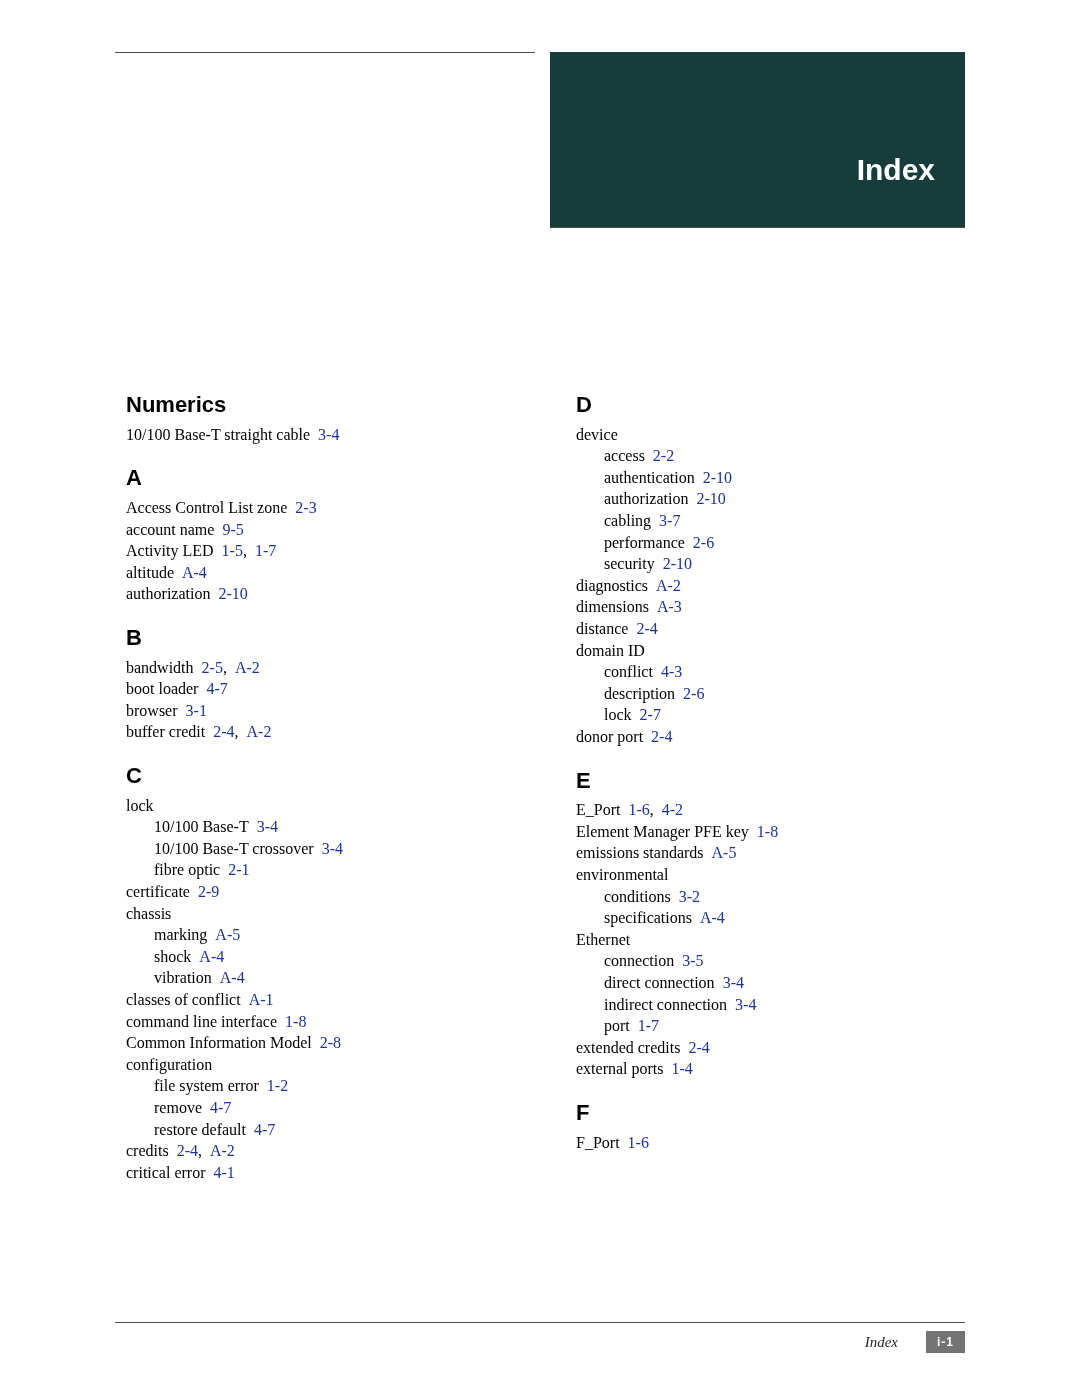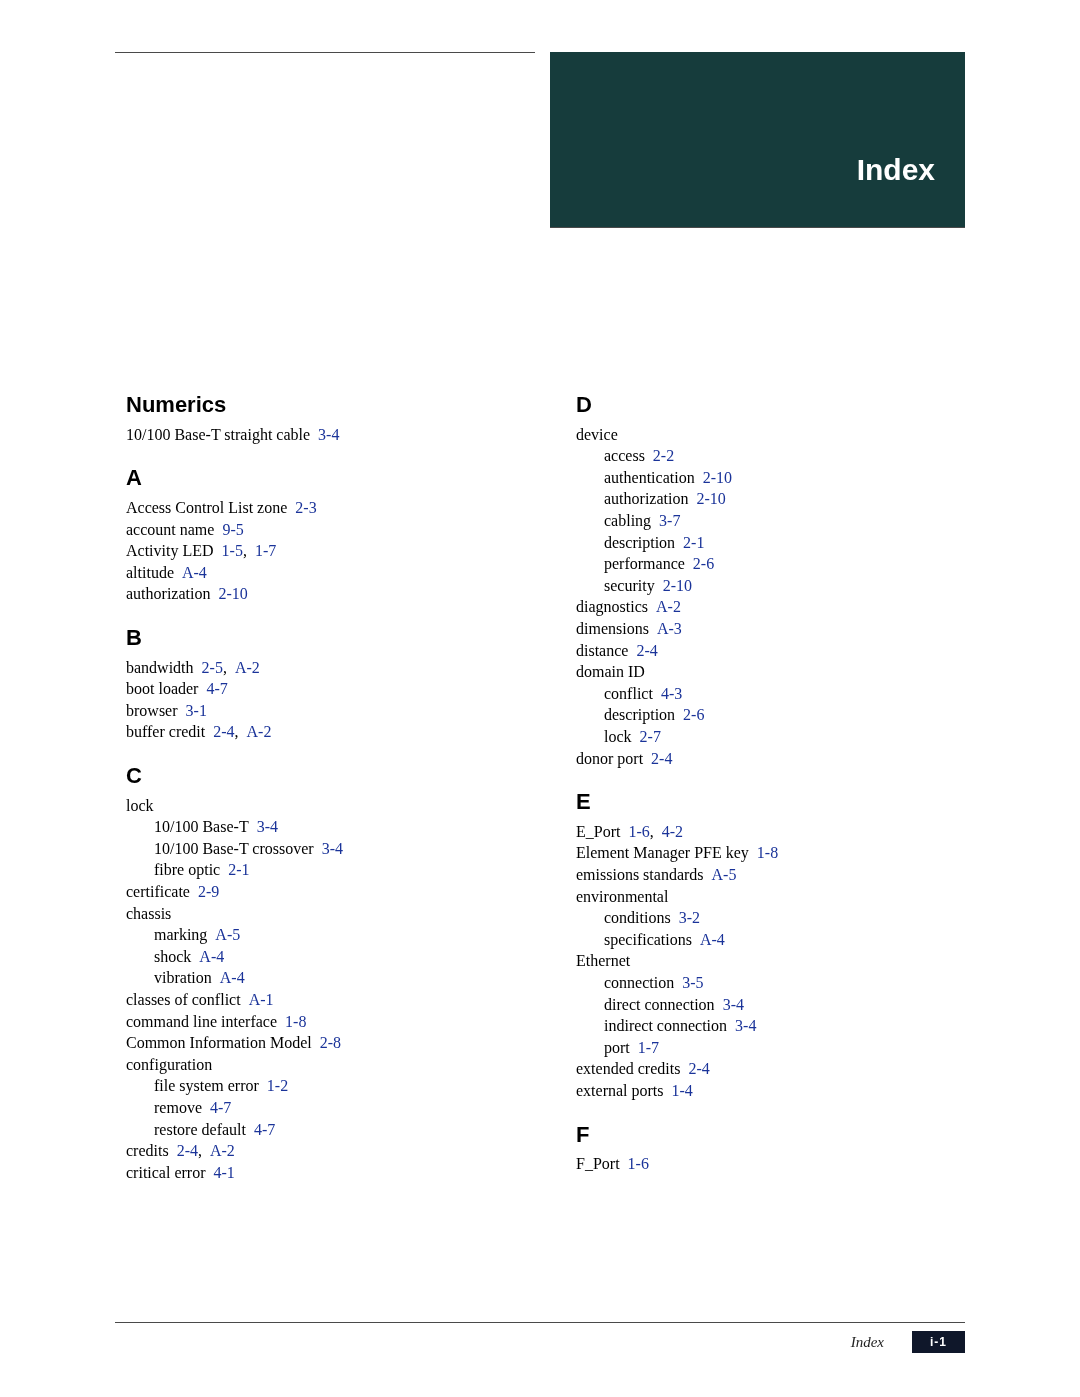--- a/index.html
+++ b/index.html
@@ -85,26 +85,26 @@
     gap: 28px;
     border-top: 1px solid #4a4a4a;
     padding-top: 8px;
   }
   .footer .ftitle {
     font-style: italic;
     font-size: 15px;
     color: #222;
   }
   .footer .pagebadge {
-    background: #0f172a;
+    background: #737373;
     color: #fff;
     font-family: Arial, Helvetica, sans-serif;
     font-size: 12px;
     font-weight: bold;
-    padding: 4px 18px;
+    padding: 4px 11px;
     letter-spacing: 1px;
   }
 </style>
 </head>
 <body>
 
 <div class="top-rule-left"></div>
 <div class="header-block">
   <div class="title">Index</div>
 </div>
@@ -152,21 +152,20 @@
   </div>
 
   <div class="col">
 
     <div class="letter first">D</div>
     <div class="entry"><span>device</span></div>
     <div class="entry sub"><span>access</span><a class="ref">2-2</a></div>
     <div class="entry sub"><span>authentication</span><a class="ref">2-10</a></div>
     <div class="entry sub"><span>authorization</span><a class="ref">2-10</a></div>
     <div class="entry sub"><span>cabling</span><a class="ref">3-7</a></div>
-    <div class="entry sub"><span>description</span><a class="ref">2-1</a></div>
     <div class="entry sub"><span>performance</span><a class="ref">2-6</a></div>
     <div class="entry sub"><span>security</span><a class="ref">2-10</a></div>
     <div class="entry"><span>diagnostics</span><a class="ref">A-2</a></div>
     <div class="entry"><span>dimensions</span><a class="ref">A-3</a></div>
     <div class="entry"><span>distance</span><a class="ref">2-4</a></div>
     <div class="entry"><span>domain ID</span></div>
     <div class="entry sub"><span>conflict</span><a class="ref">4-3</a></div>
     <div class="entry sub"><span>description</span><a class="ref">2-6</a></div>
     <div class="entry sub"><span>lock</span><a class="ref">2-7</a></div>
     <div class="entry"><span>donor port</span><a class="ref">2-4</a></div>

